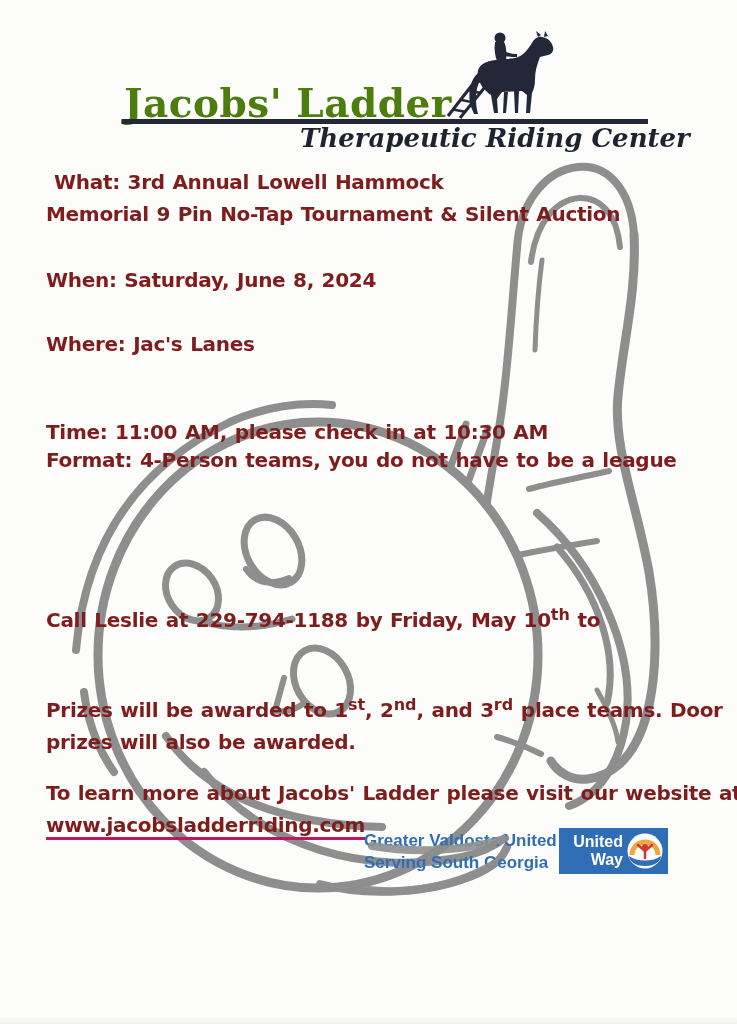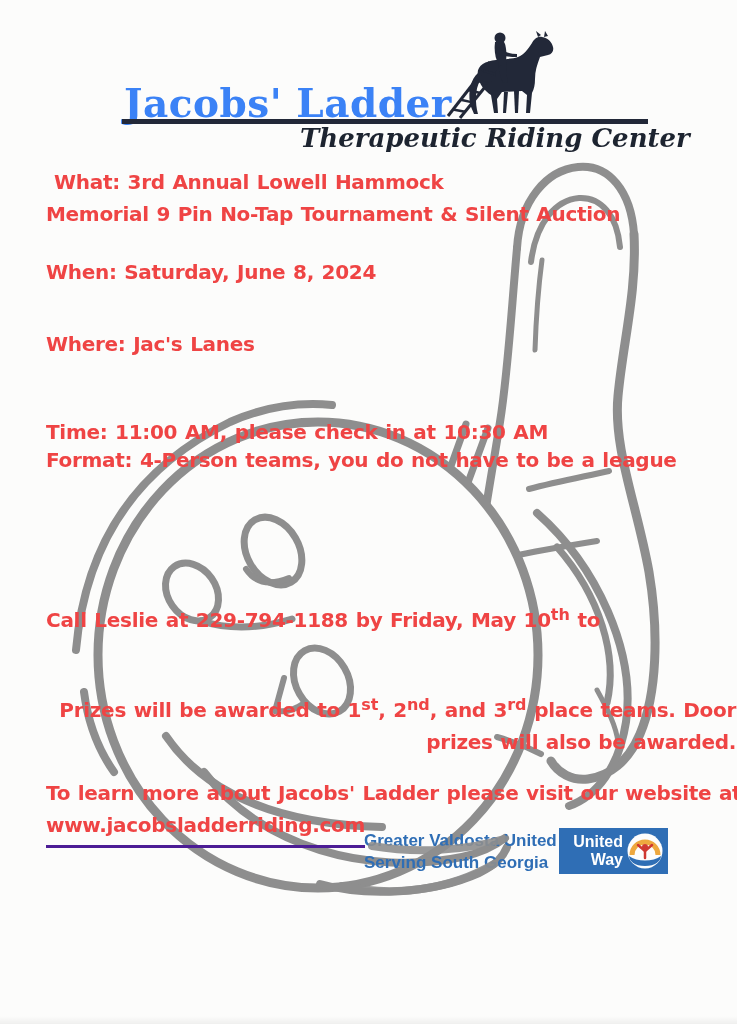--- a/index.html
+++ b/index.html
@@ -11,54 +11,54 @@
   
   .sketch-layer{position:absolute;left:0;top:0;z-index:0;}
   .overlay-layer{position:absolute;left:0;top:0;z-index:2;pointer-events:none;}
   .content{position:absolute;left:0;top:0;width:737px;height:1024px;z-index:1;}
 
   
   .logo-title{
     position:absolute;left:124px;top:80px;
     font-family:"DejaVu Serif","Liberation Serif",serif;
     font-weight:bold;font-size:39px;letter-spacing:.5px;
-    color:#3b82f6;white-space:nowrap;
+    color:#4d7c0f;white-space:nowrap;
   }
   .logo-underline{
     position:absolute;left:122px;top:119px;width:526px;height:5px;
     background:#222838;
   }
   .logo-horse{position:absolute;left:442px;top:28px;}
   .logo-tagline{
     position:absolute;left:300px;top:123px;width:340px;text-align:right;
     font-family:"DejaVu Serif","Liberation Serif",serif;
     font-style:italic;font-weight:bold;font-size:26px;
     color:#1d2430;white-space:nowrap;
   }
 
   
   .para{
     position:absolute;left:46px;width:690px;
     font-weight:bold;font-size:20px;line-height:32px;
-    color:#ef4444;letter-spacing:-.3px;word-spacing:1px;
+    color:#7f1d1d;letter-spacing:-.3px;word-spacing:1px;
   }
   .para .ln{white-space:nowrap;}
   .indent{padding-left:8px;}
   sup.ord{font-size:16px;vertical-align:7px;letter-spacing:0;}
   .p-what{top:166px;}
-  .p-when{top:256px;}
+  .p-when{top:264px;}
   .p-where{top:328px;}
   .p-time{top:384px;margin-top:32px;}
   .p-format{top:444px;}
   .p-cost{top:534px;}
   .p-call{top:599px;}
-  .p-prizes{top:689px;text-align:right;}
+  .p-prizes{top:689px;}
   .p-website{top:777px;}
   .weblink{
-    border-bottom:3px solid #4c1d95;padding-bottom:8px;cursor:pointer;
+    border-bottom:3px solid #be185d;padding-bottom:0px;cursor:pointer;
   }
 
   
   .uw-text{
     position:absolute;left:364px;top:830px;
     font-family:"Liberation Sans","DejaVu Sans",sans-serif;
     font-weight:bold;font-size:17px;line-height:22px;
     color:#2f6eb5;white-space:nowrap;
   }
   .uw-logo{position:absolute;left:559px;top:828px;}

